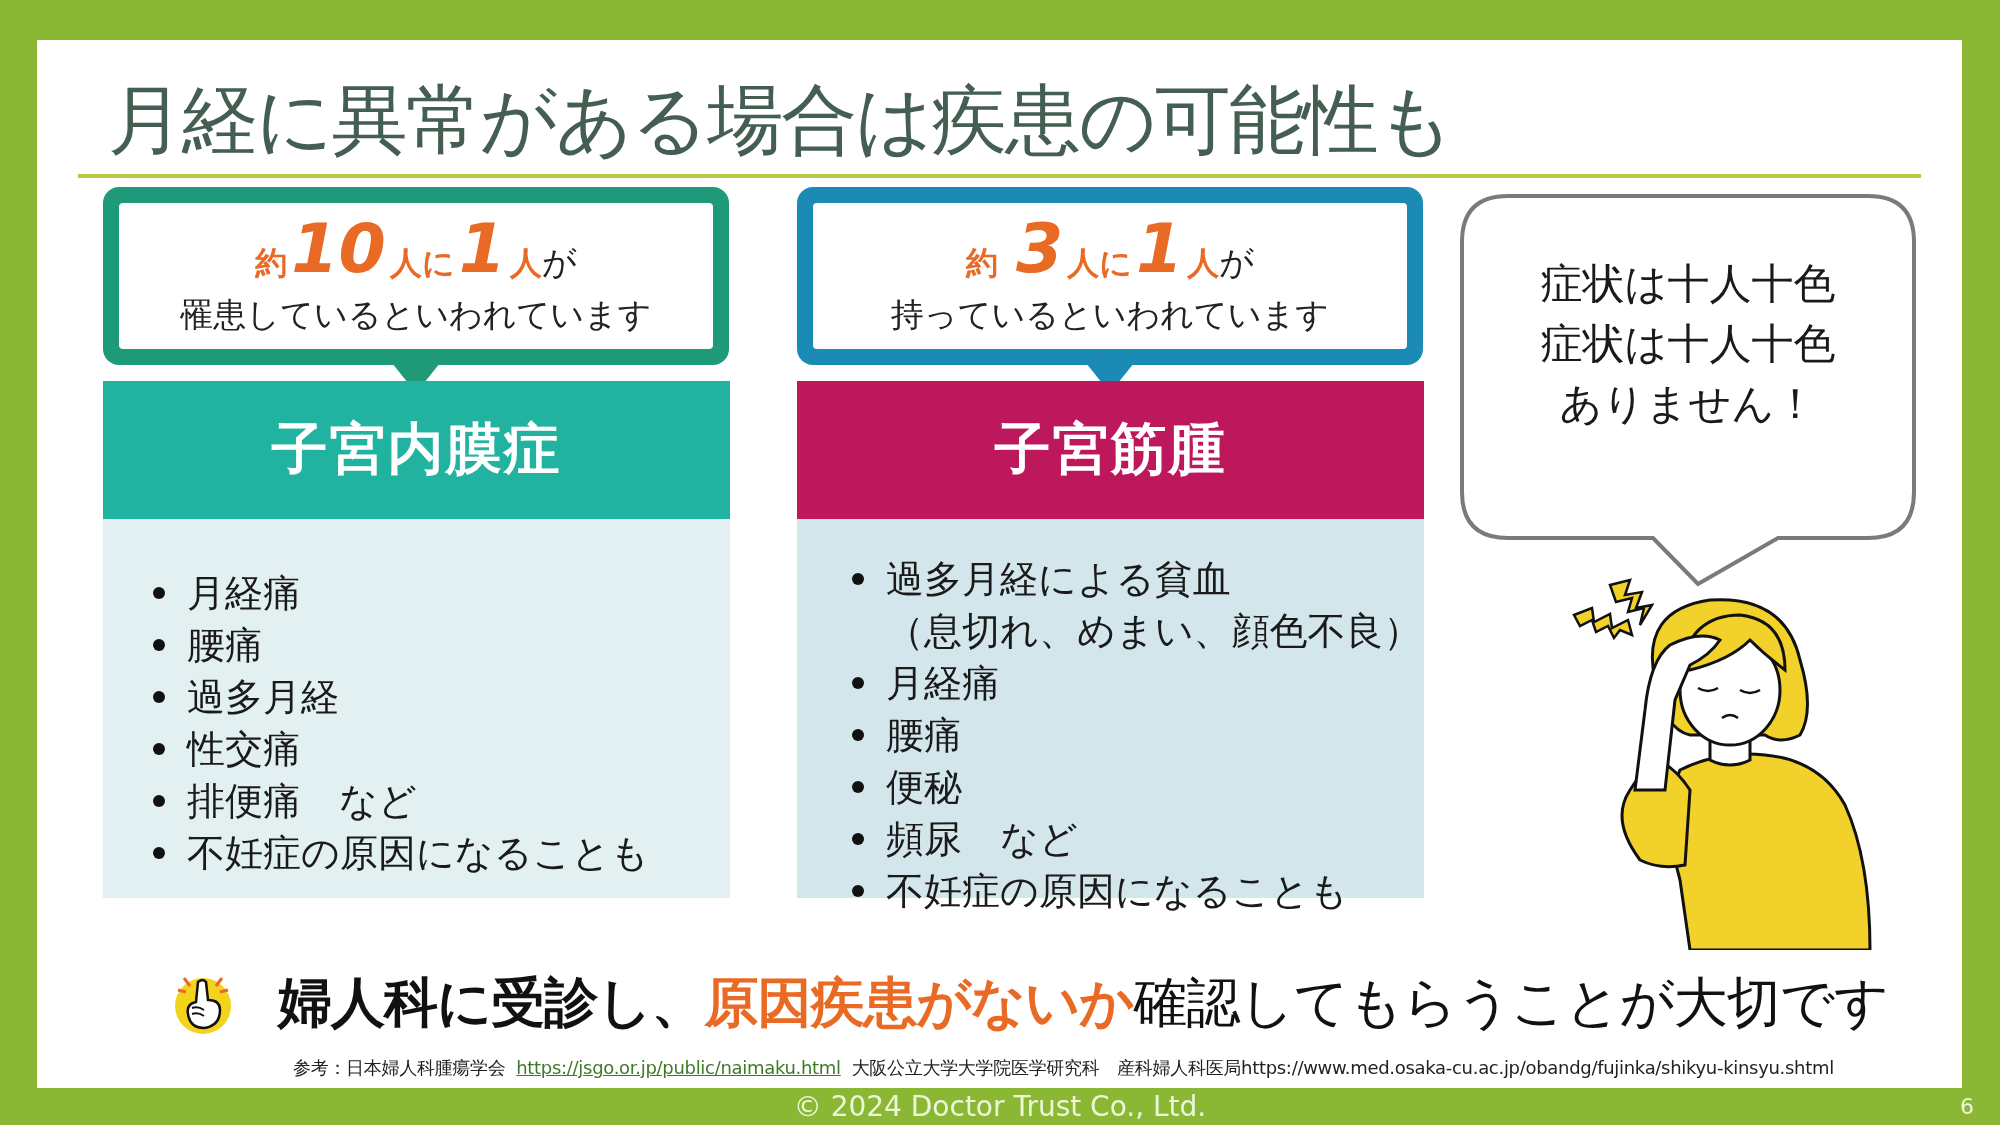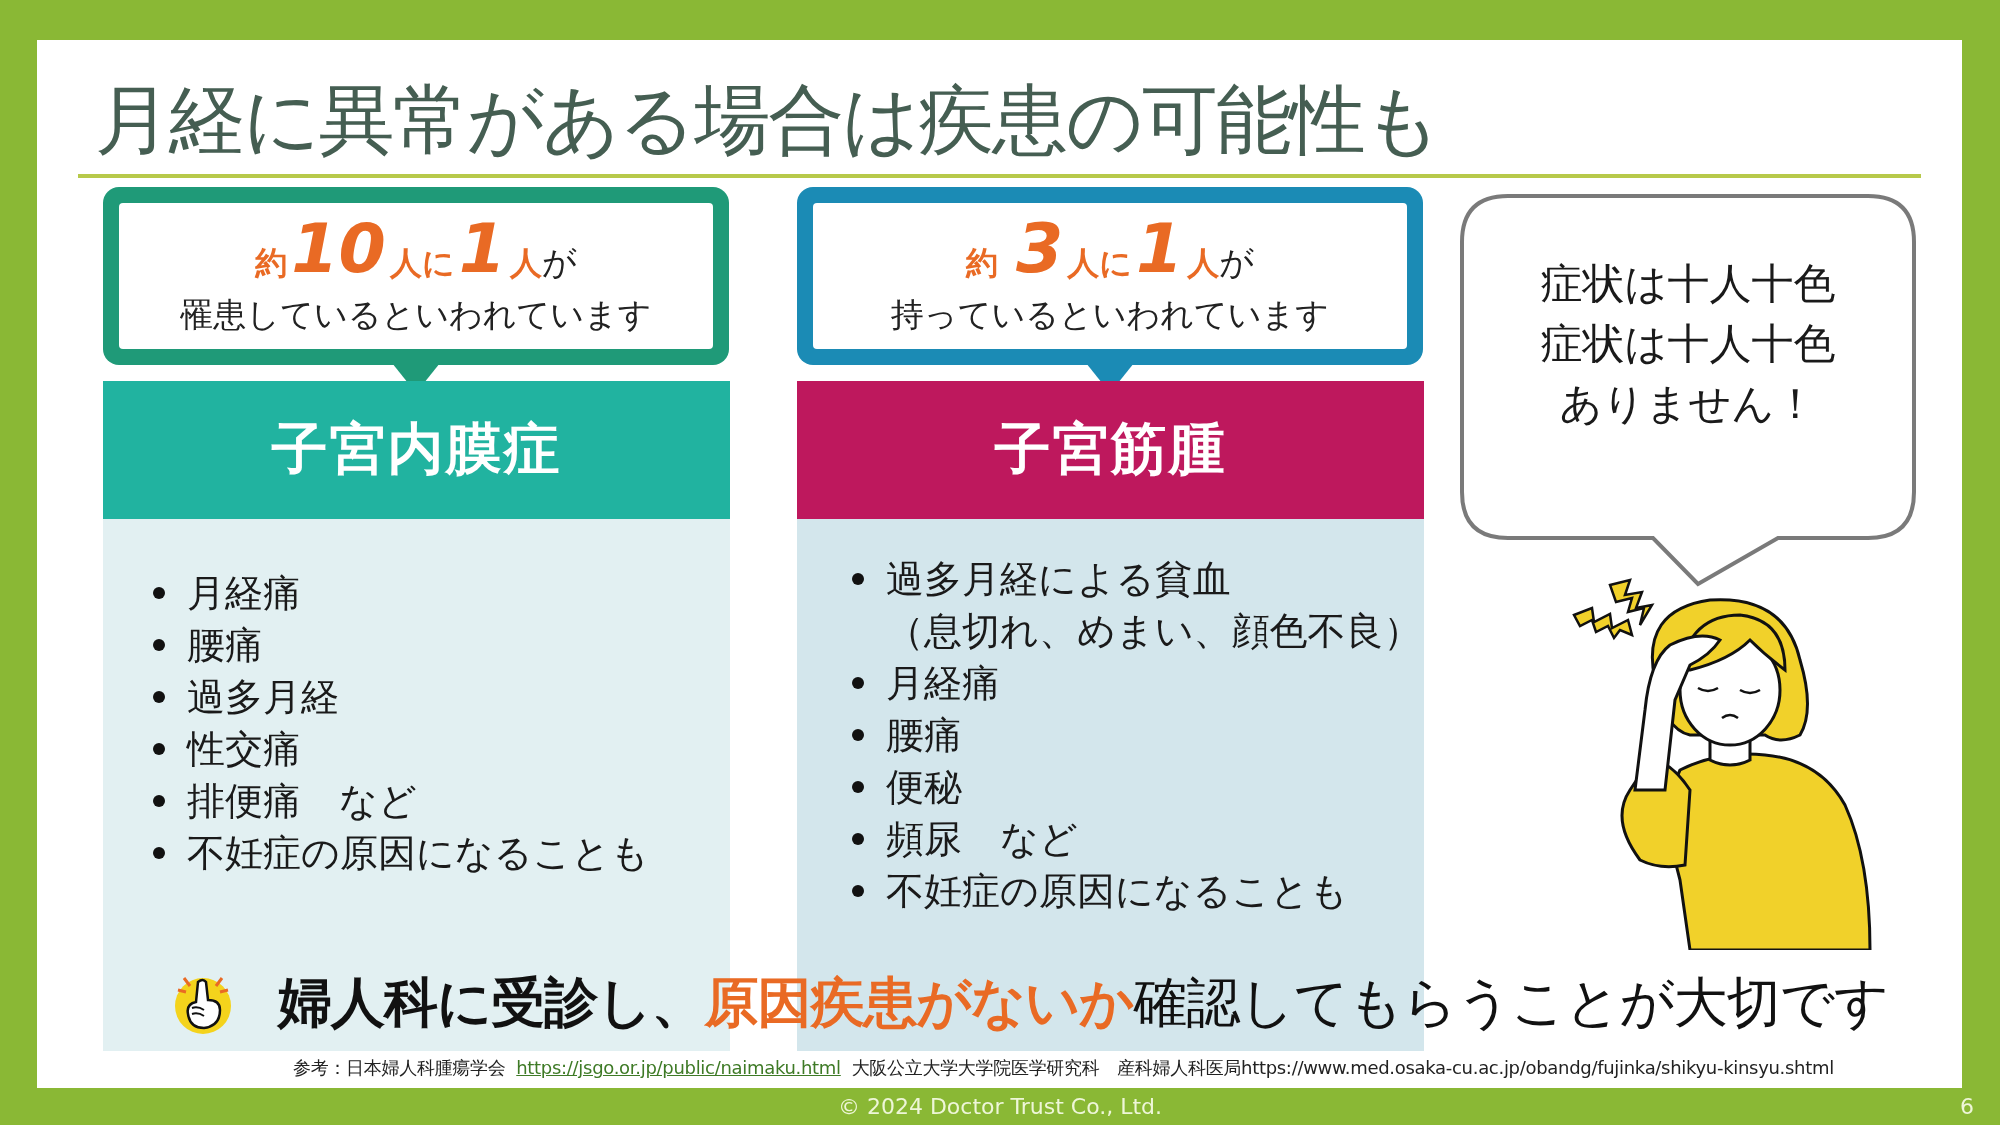--- a/index.html
+++ b/index.html
@@ -7,21 +7,21 @@
     width:2000px; height:1125px; overflow:hidden;
     background:#8ab835;
     font-family: "DejaVu Sans", "Liberation Sans", sans-serif;
     position:relative;
   }
   .slide {
     position:absolute; left:37px; top:40px; width:1925px; height:1048px;
     background:#ffffff;
   }
   .title {
-    position:absolute; left:95px; top:70px;
+    position:absolute; left:108px; top:70px;
     font-size:76px; color:#455e52; letter-spacing:-2px; white-space:nowrap;
     line-height:100px;
   }
   .title-rule {
     position:absolute; left:78px; top:174px; width:1843px; height:4px; background:#b7c94a;
   }
   
   .stat-box {
     position:absolute; top:187px; width:626px; height:178px;
     border-radius:16px; box-sizing:border-box;
@@ -49,21 +49,21 @@
 
   .disease-header {
     position:absolute; top:381px; width:627px; height:138px;
     display:flex; align-items:center; justify-content:center;
     color:#fff; font-weight:bold; font-size:56px; letter-spacing:2px;
   }
   .green-header { left:103px; background:#21b3a0; }
   .blue-header { left:797px; background:#be185d; }
 
   .symptom-panel {
-    position:absolute; top:519px; width:627px; height:532px; box-sizing:border-box;
+    position:absolute; top:519px; width:627px; height:379px; box-sizing:border-box;
   }
   .green-panel { left:103px; background:#e2f0f2; padding:48px 0 0 50px; }
   .blue-panel { left:797px; background:#d3e6ec; padding:34px 0 0 55px; }
   .symptom-list { list-style:none; margin:0; padding:0; }
   .symptom-list li {
     font-size:38px; color:#1a1a1a; line-height:52px; display:flex; align-items:flex-start;
   }
   .symptom-list li .bullet {
     width:12px; height:12px; border-radius:50%; background:#111; margin:20px 22px 0 0; flex:none;
   }
@@ -92,21 +92,21 @@
   .cta .normal { font-weight:normal; }
 
   .reference {
     position:absolute; left:293px; top:1056px; font-size:18px; color:#222; white-space:nowrap;
     letter-spacing:-0.3px;
   }
   .reference a { color:#3e7a26; text-decoration:underline; }
 
   .footer {
     position:absolute; left:0; top:1088px; width:2000px; height:37px;
-    text-align:center; color:#eef6d8; font-size:22px; line-height:37px;
+    text-align:center; color:#eef6d8; font-size:28px; line-height:37px;
   }
   .page-num { position:absolute; right:26px; top:1088px; color:#eef6d8; font-size:22px; line-height:37px; }
 </style>
 </head>
 <body>
 
 <div class="slide"></div>
 
 <div class="title">月経に異常がある場合は疾患の可能性も</div>
 <div class="title-rule"></div>

